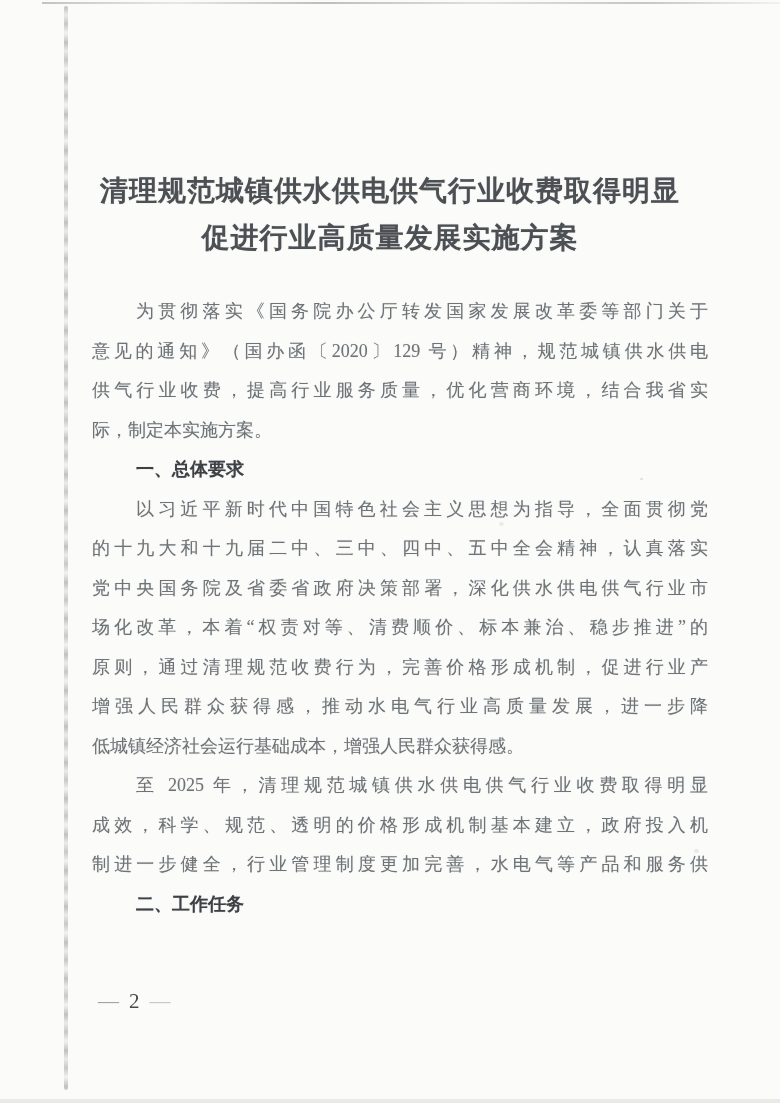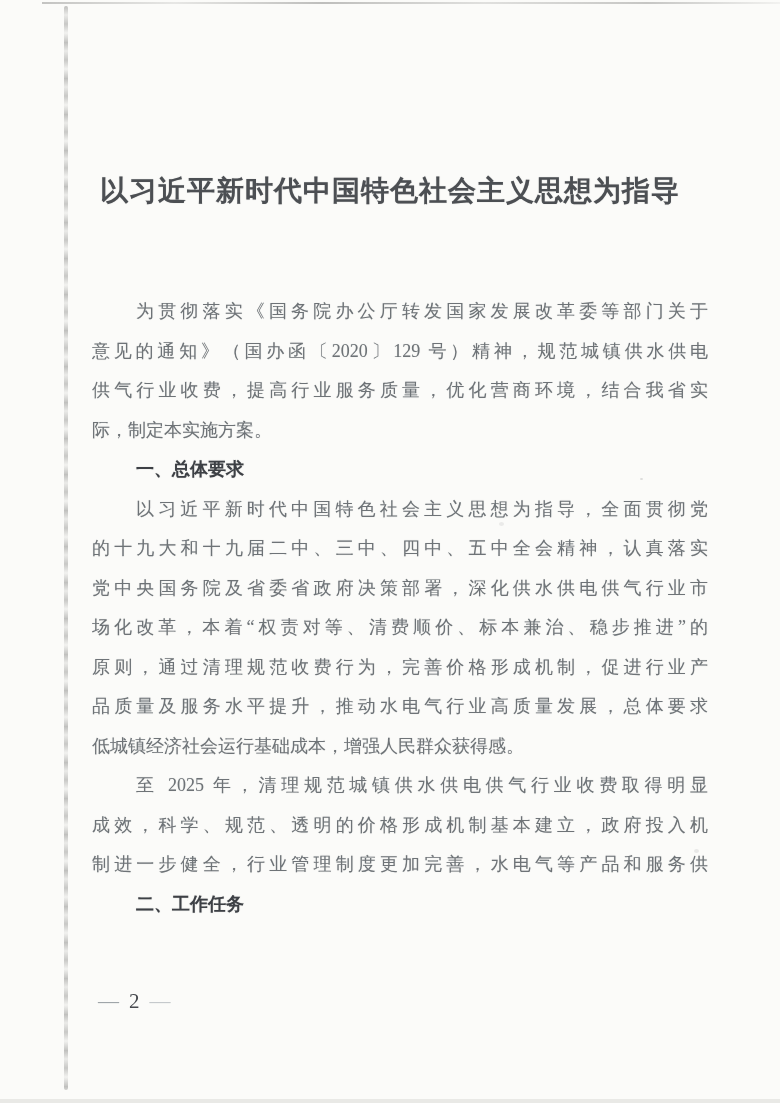--- a/index.html
+++ b/index.html
@@ -118,37 +118,38 @@
 <body>
 
 <div class="sheet">
 
   <div class="scan-top-line"></div>
   <div class="scan-left-line"></div>
   <div class="scan-bottom-band"></div>
   <div class="scan-specks"></div>
 
   <div class="title-block">
-    <span class="title-line">以习近平新时代中国特色社会主义思想为指导</span>
+    <span class="title-line">清理规范城镇供水供电供气行业收费取得明显</span>
+    <span class="title-line">促进行业高质量发展实施方案</span>
   </div>
 
   <div class="content">
     <div class="line indent">为贯彻落实《国务院办公厅转发国家发展改革委等部门关于</div>
     <div class="line">意见的通知》（国办函〔2020〕129 号）精神，规范城镇供水供电</div>
     <div class="line">供气行业收费，提高行业服务质量，优化营商环境，结合我省实</div>
     <div class="line end">际，制定本实施方案。</div>
 
     <div class="line heading">一、总体要求</div>
 
     <div class="line indent">以习近平新时代中国特色社会主义思想为指导，全面贯彻党</div>
     <div class="line">的十九大和十九届二中、三中、四中、五中全会精神，认真落实</div>
     <div class="line">党中央国务院及省委省政府决策部署，深化供水供电供气行业市</div>
     <div class="line">场化改革，本着“权责对等、清费顺价、标本兼治、稳步推进”的</div>
     <div class="line">原则，通过清理规范收费行为，完善价格形成机制，促进行业产</div>
-    <div class="line">品质量及服务水平提升，推动水电气行业高质量发展，总体要求</div>
+    <div class="line">增强人民群众获得感，推动水电气行业高质量发展，进一步降</div>
     <div class="line end">低城镇经济社会运行基础成本，增强人民群众获得感。</div>
 
     <div class="line indent">至 2025 年，清理规范城镇供水供电供气行业收费取得明显</div>
     <div class="line">成效，科学、规范、透明的价格形成机制基本建立，政府投入机</div>
     <div class="line">制进一步健全，行业管理制度更加完善，水电气等产品和服务供</div>
 
     <div class="line heading">二、工作任务</div>
   </div>
 
   <div class="footer">

